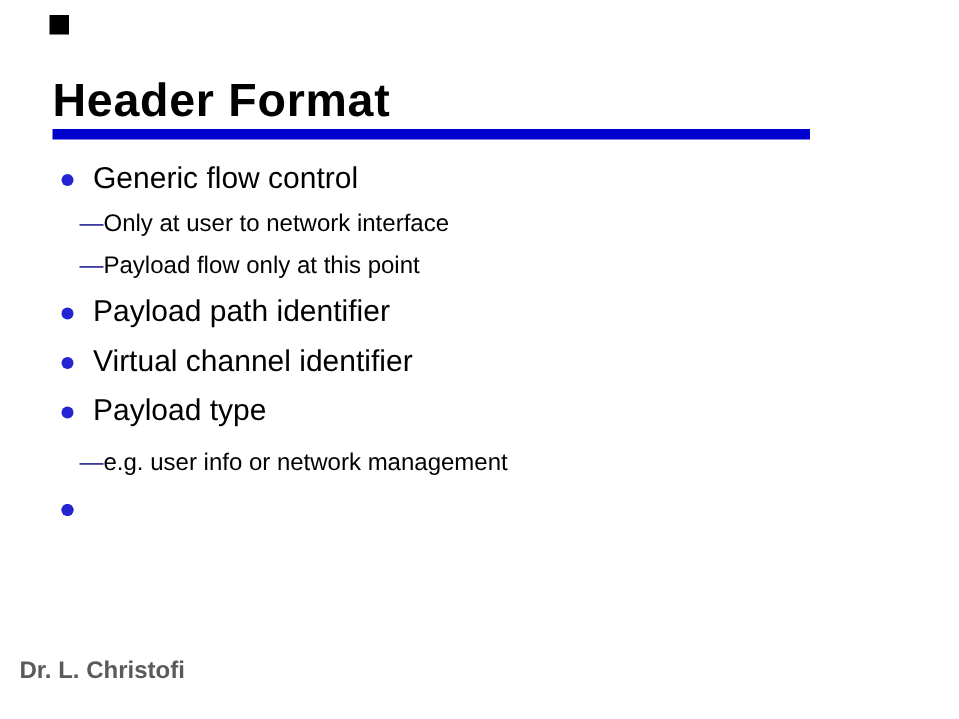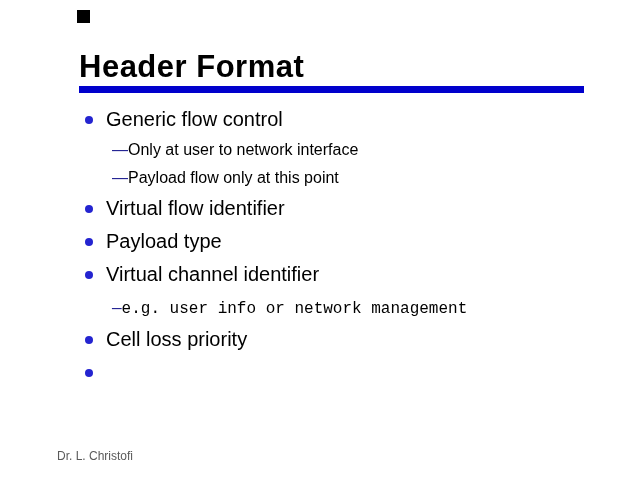--- a/index.html
+++ b/index.html
@@ -7,21 +7,20 @@
     padding: 0;
     background: #ffffff;
   }
   .slide {
     position: relative;
     width: 540px;
     height: 479px;
     background: var(--background, #fff);
     font-family: "Liberation Sans", sans-serif;
     overflow: hidden;
-    margin-left: 44px;
   }
   .corner-marker {
     position: absolute;
     left: 33px;
     top: 10px;
     width: 13px;
     height: 13px;
     background: var(--marker, #000);
   }
   .title {
@@ -54,45 +53,45 @@
     white-space: nowrap;
   }
   .item.l1 {
     font-size: 20px;
     line-height: 33px;
     padding-left: 62px;
   }
   .item.l2 {
     font-size: 16px;
     line-height: 28px;
-    padding-left: 68px;
+    padding-left: 53px;
   }
   
   .bullet-list .item:nth-child(7) {
     margin-top: 4px;
-    font-family: Liberation Mono, monospace;
   }
   .dot {
     position: absolute;
     left: 41px;
     top: 13px;
     width: 8px;
     height: 8px;
     border-radius: 50%;
     background: var(--bullet-blue, #2424d0);
   }
   .dash {
     color: var(--dash-navy, #1c1c8f);
   }
   .footer-author {
     position: absolute;
     left: 13px;
-    top: 449px;
-    font-size: 12px;
+    top: 439px;
+    font-size: 16px;
     color: var(--footer-gray, #5a5a5a);
+    font-weight: bold;
   }
   .page-number {
     position: absolute;
     left: 583px;
     top: 446px;
     font-size: 12px;
     color: var(--footer-gray, #5a5a5a);
   }
 </style>
 </head>
@@ -115,40 +114,39 @@
   <div class="item l2">
     <span class="dash">—</span><span>Only at user to network interface</span>
   </div>
 
   <div class="item l2">
     <span class="dash">—</span><span>Payload flow only at this point</span>
   </div>
 
   <div class="item l1">
     <span class="dot"></span>
-    <span>Virtual flow identifier</span>
+    <span>Payload path identifier</span>
+  </div>
+
+  <div class="item l1">
+    <span class="dot"></span>
+    <span>Virtual channel identifier</span>
   </div>
 
   <div class="item l1">
     <span class="dot"></span>
     <span>Payload type</span>
-  </div>
-
-  <div class="item l1">
-    <span class="dot"></span>
-    <span>Virtual channel identifier</span>
   </div>
 
   <div class="item l2">
     <span class="dash">—</span><span>e.g. user info or network management</span>
   </div>
 
   <div class="item l1">
     <span class="dot"></span>
-    <span>Cell loss priority</span>
   </div>
 
   <div class="item l1">
     <span class="dot"></span>
   </div>
 </div>
 
   <div class="footer-author">Dr. L. Christofi</div>
 
   <div class="page-number">74</div>

